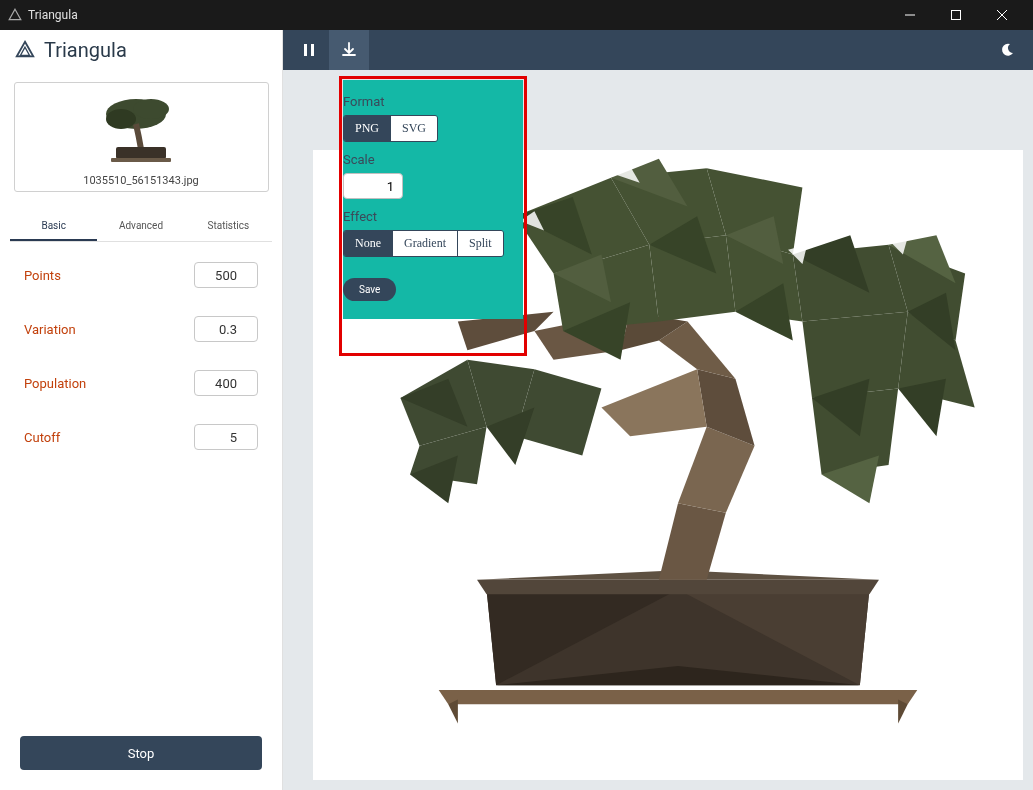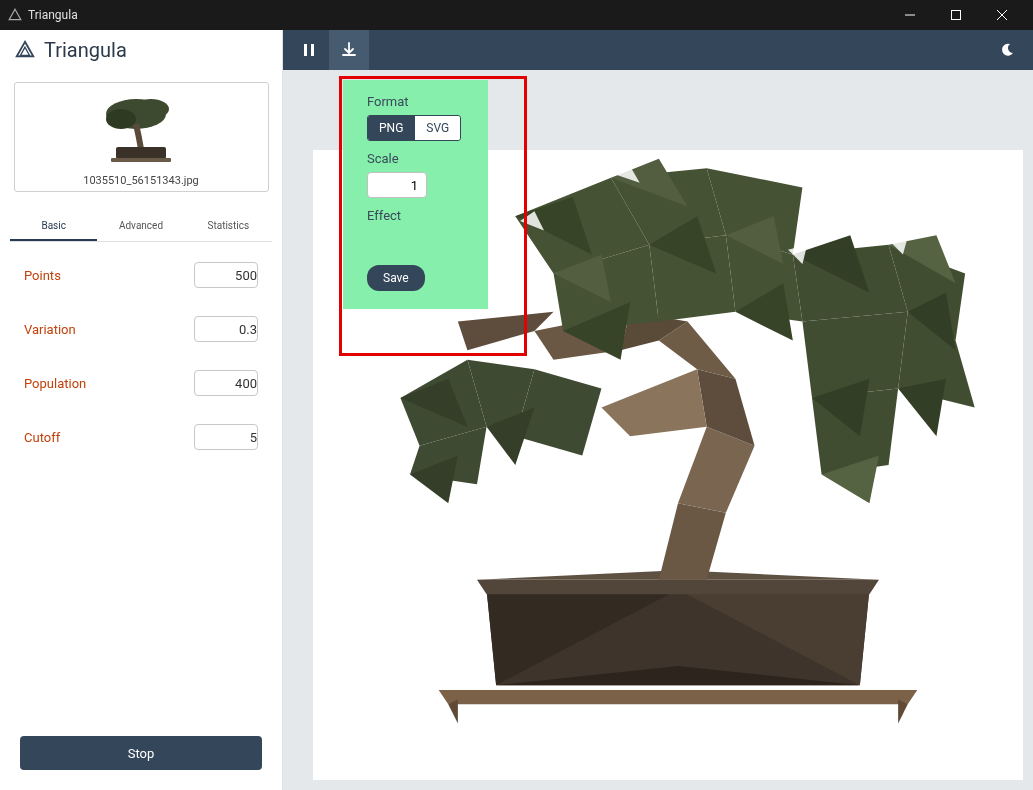--- a/index.html
+++ b/index.html
@@ -139,21 +139,21 @@
     .param-label {
       font-size: 13px;
       color: #c2410c;
     }
     .param-input {
       width: 64px;
       height: 26px;
       border: 1px solid #c8c8c8;
       border-radius: 4px;
       text-align: right;
-      padding: 0 0;
+      padding: 0 20px;
       font-size: 13px;
       color: #333;
     }
     .stop-button {
       margin: 8px 20px 20px;
       height: 34px;
       background: #34465a;
       color: #fff;
       border-radius: 4px;
       display: flex;
@@ -199,23 +199,23 @@
     }
     .canvas-white {
       position:absolute;
       left:30px; right:10px; top:80px; bottom:10px;
       background:#fff;
     }
     .export-panel {
       position: absolute;
       top: 10px;
       left: 60px;
-      width: 145px;
-      background: #86efac;
-      padding: 14px 24px 18px;
+      width: 180px;
+      background: #14b8a6;
+      padding: 14px 0 18px;
       z-index:3;
     }
     .highlight-box{
       position:absolute;
       top:6px;
       left:56px;
       width:188px;
       height:280px;
       border:3px solid #e20000;
       z-index:4;
@@ -236,43 +236,44 @@
       width: fit-content;
     }
     .seg-btn {
       padding: 5px 11px;
       font-size: 12px;
       color: #34465a;
       background: #fff;
       cursor: pointer;
       border:none;
       border-right:1px solid #34465a;
+      font-family:Liberation Serif, serif;
     }
     .seg-btn:last-child{ border-right:none;}
     .seg-btn.active {
       background: #34465a;
       color: #fff;
     }
     .scale-input {
       width: 60px;
       height: 26px;
       border: 1px solid #c0c0c0;
       border-radius: 4px;
       text-align: right;
       padding: 0 8px;
       font-size: 13px;
     }
     .save-btn {
-      margin-top: 36px;
+      margin-top: 21px;
       padding: 6px 16px;
       background: #34465a;
       color: #fff;
       border: none;
       border-radius: 12px;
-      font-size: 12px;
+      font-size: 10px;
       cursor: pointer;
     }
     .bonsai-art {
       position:absolute;
       left:60px; right:20px; top:60px; bottom:20px;
       z-index:1;
     }
   </style>
 </head>
 <body>
@@ -469,20 +470,25 @@
         <div class="panel-label">Format</div>
         <div class="seg-group">
           <button class="seg-btn active">PNG</button>
           <button class="seg-btn">SVG</button>
         </div>
 
         <div class="panel-label">Scale</div>
         <input class="scale-input" value="1" style="">
 
         <div class="panel-label">Effect</div>
+        <div class="seg-group">
+          <button class="seg-btn active">None</button>
+          <button class="seg-btn">Gradient</button>
+          <button class="seg-btn">Split</button>
+        </div>
 
         <button class="save-btn">Save</button>
       </div>
 
       <div class="highlight-box"></div>
     </div>
   </div>
 </div>
 
 </body></html>

